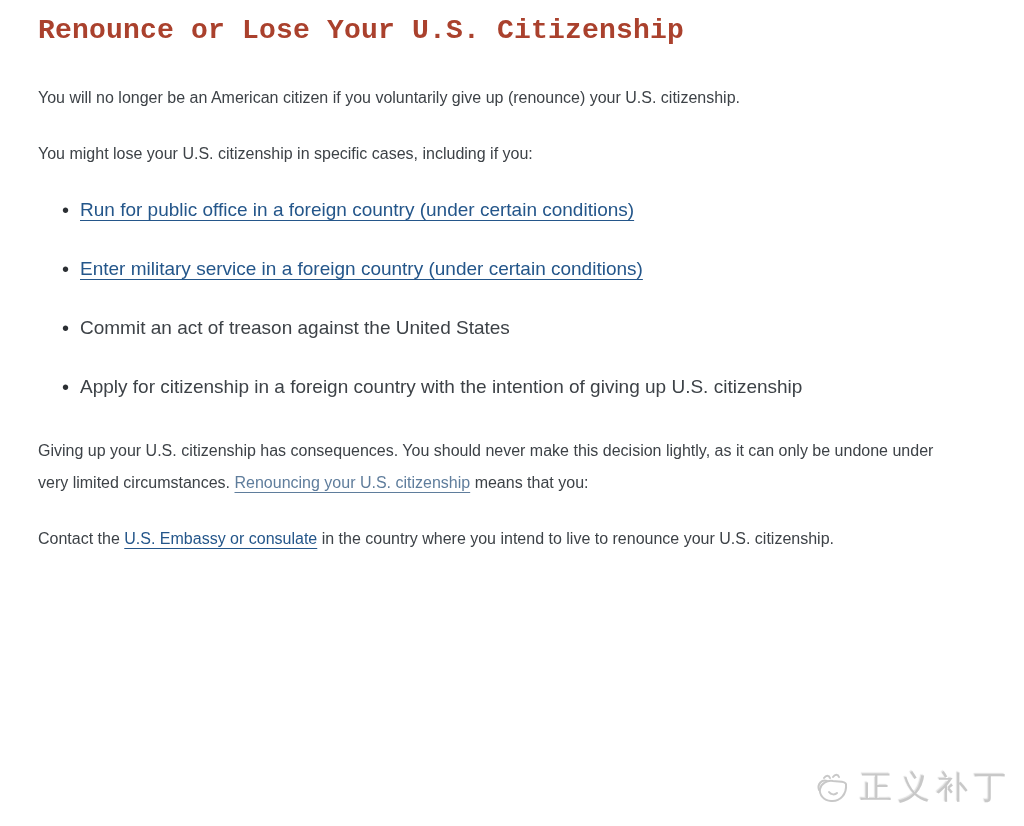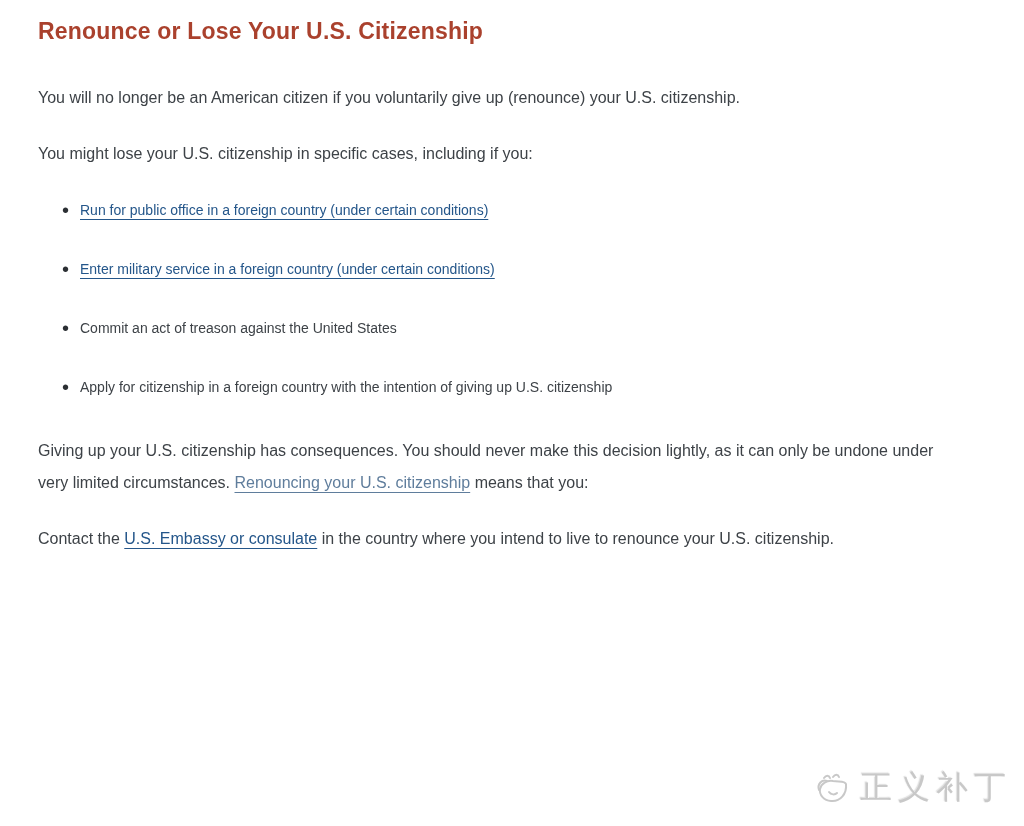--- a/index.html
+++ b/index.html
@@ -16,44 +16,44 @@
     background: #ffffff;
     overflow: hidden;
     position: relative;
     font-family: "Liberation Sans", sans-serif;
   }
   .page {
     padding: 6px 38px 0 38px;
     color: var(--body);
   }
   h1.title {
-    font-family: Liberation Sans, sans-serif;
+    font-family: Liberation Mono, monospace;
     font-weight: 700;
-    font-size: 23px;
+    font-size: 28px;
     line-height: 46px;
     color: var(--heading);
     margin: 2px 0 28px 0;
     letter-spacing: 0.2px;
   }
   p.para {
     font-size: 16px;
     line-height: 32px;
     color: var(--body);
     max-width: 905px;
     margin: 0 0 24px 0;
   }
   ul.bullets {
     list-style: none;
     margin: 6px 0 32px 0;
     padding: 0 0 0 42px;
     max-width: 880px;
   }
   ul.bullets li {
     position: relative;
-    font-size: 14px;
+    font-size: 19px;
     line-height: 32px;
     margin-bottom: 27px;
     color: var(--body);
   }
   ul.bullets li:last-child { margin-bottom: 0; }
   ul.bullets li::before {
     content: "\2022";
     position: absolute;
     left: -18px;
     top: 0;

